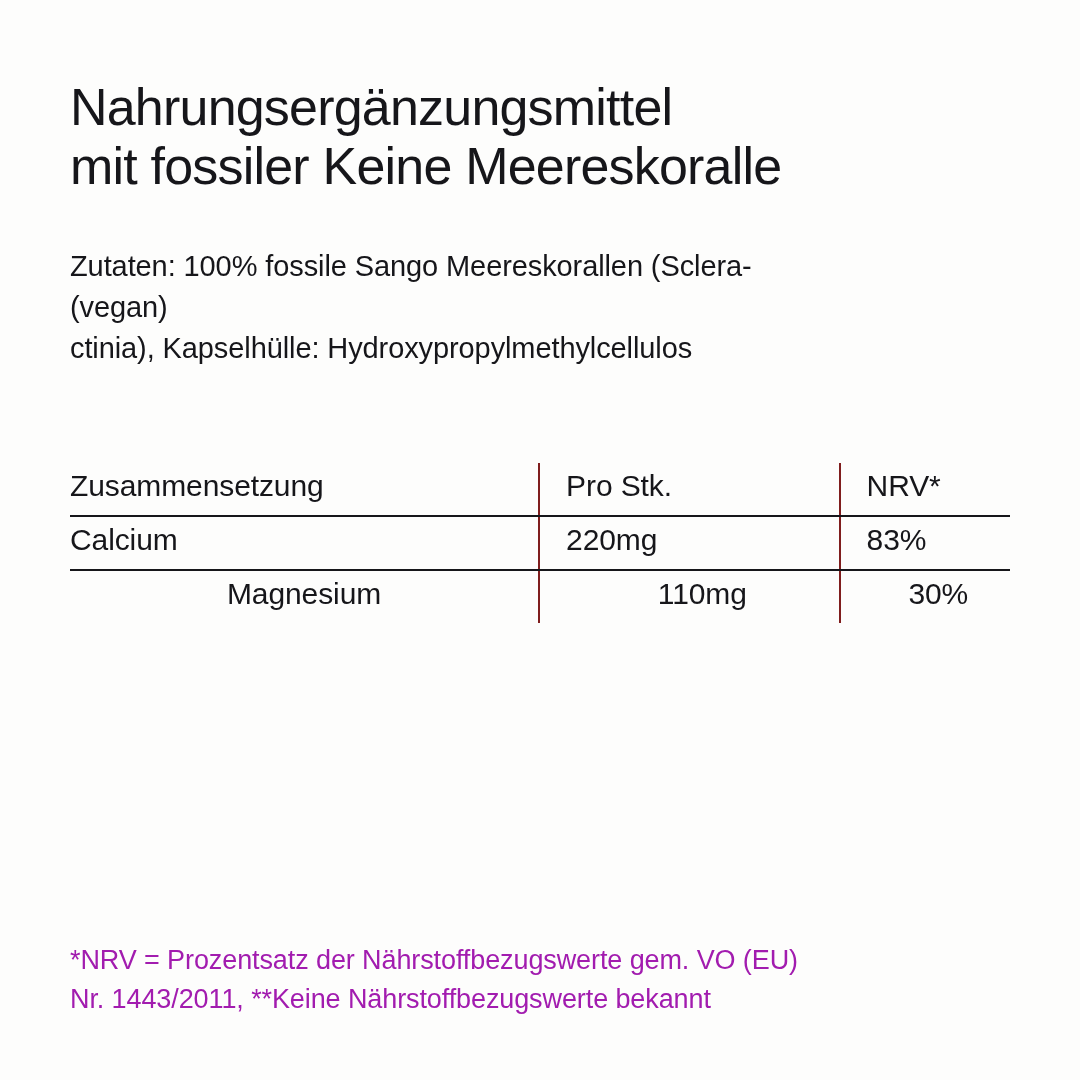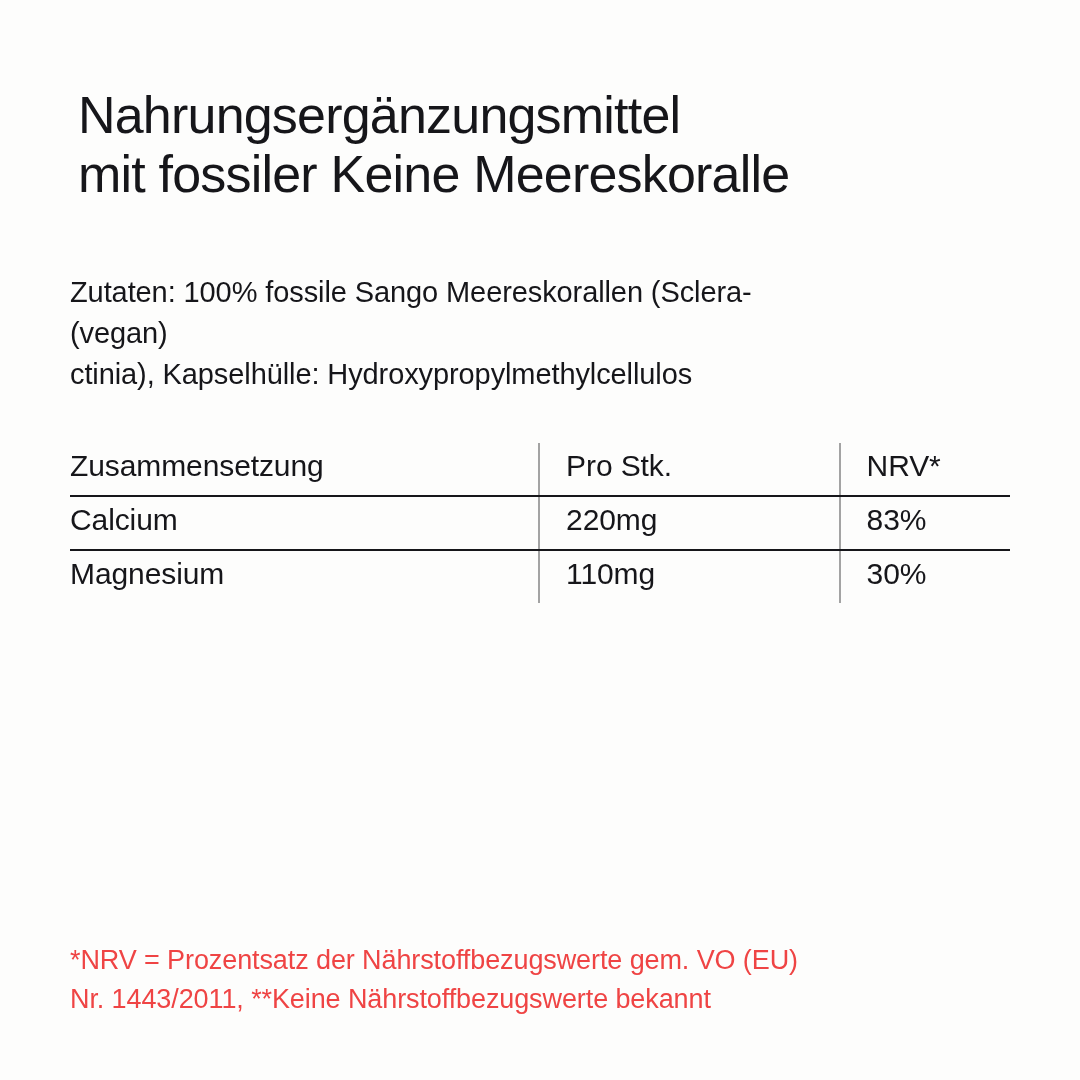--- a/index.html
+++ b/index.html
@@ -18,50 +18,50 @@
   .page {
     position: relative;
     width: 1080px;
     height: 1080px;
     box-sizing: border-box;
     padding: 70px 70px 0 70px;
   }
 
   
   .headline {
-    margin: 8px;
+    margin: 0;
     padding-top: 8px;
     font-size: 52px;
     line-height: 1.13;
     font-weight: 400;
     letter-spacing: -0.8px;
     color: #16161a;
   }
   .headline .line {
     display: block;
     white-space: nowrap;
   }
 
   
   .ingredients {
-    margin-top: 68px;
+    margin-top: 50px;
     font-size: 29px;
     line-height: 1.42;
     letter-spacing: -0.1px;
     color: #16161a;
     max-width: 880px;
   }
   .ingredients .line {
     display: block;
     white-space: nowrap;
   }
 
   
   .nutri-table {
-    margin-top: 48px;
+    margin-top: 94px;
     width: 940px;
     border-collapse: collapse;
     font-size: 30px;
     letter-spacing: -0.1px;
   }
   .nutri-table td {
     padding: 0;
     vertical-align: bottom;
   }
   .nutri-table .cell {
@@ -73,42 +73,43 @@
   .col-nrv   { width: 170px; }
 
   .nutri-table .col-value .cell,
   .nutri-table .col-nrv .cell {
     padding-left: 26px;
   }
 
   
   .nutri-table .col-value,
   .nutri-table .col-nrv {
-    border-left: 2px solid #a3a3a3;
+    border-left: 2px solid #7f1d1d;
   }
   
   .nutri-table tr.header-row td,
   .nutri-table tr.data-row.ruled td {
     border-bottom: 2px solid #16161a;
   }
   
   .nutri-table tr.last-row td {
     border-bottom: none;
+    text-align: center;
   }
 
   
   .footnote {
     position: absolute;
     left: 70px;
     bottom: 62px;
     width: 950px;
     font-size: 27px;
     line-height: 1.42;
     letter-spacing: -0.1px;
-    color: #ef4444;
+    color: #a21caf;
   }
   .footnote .line {
     display: block;
     white-space: nowrap;
   }
 </style>
 </head>
 <body>
 
 <div class="page">

